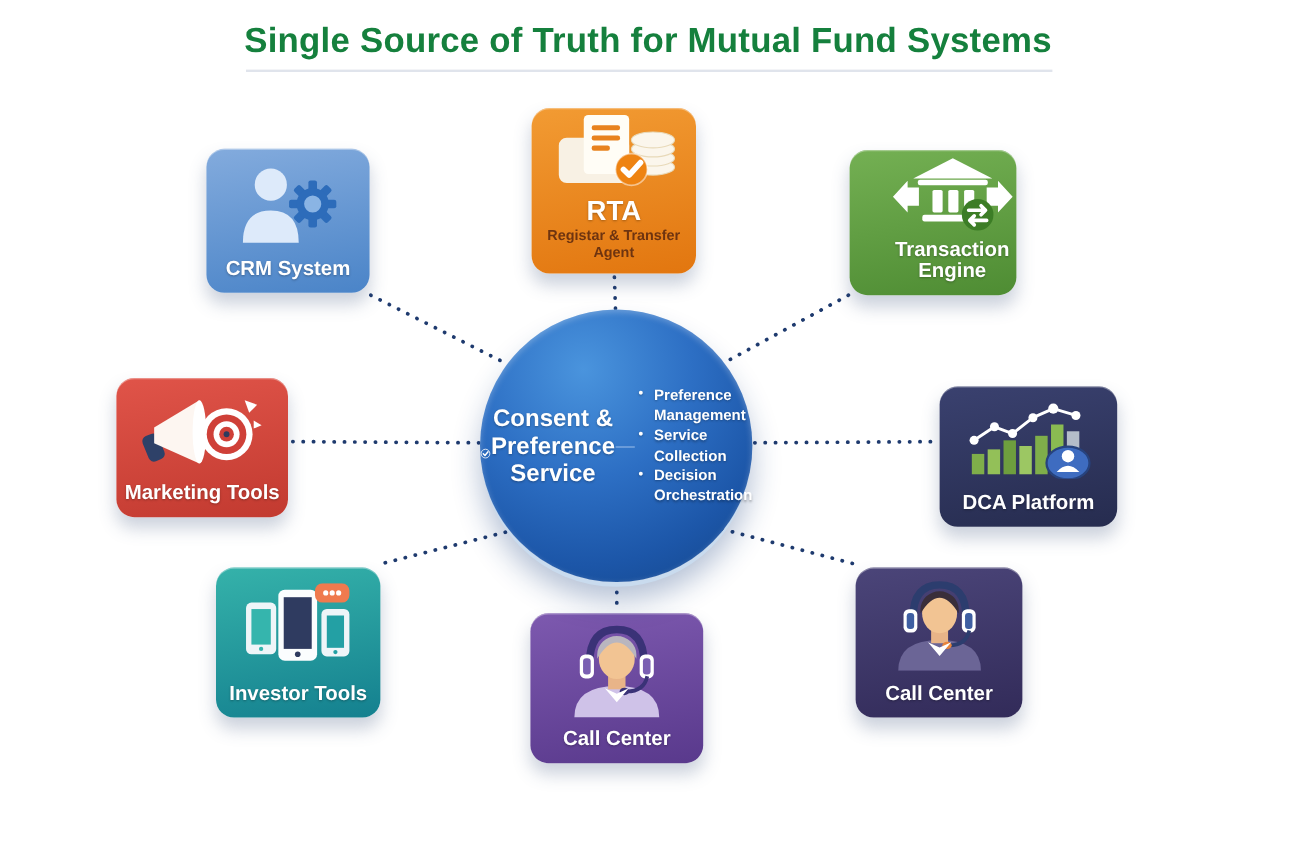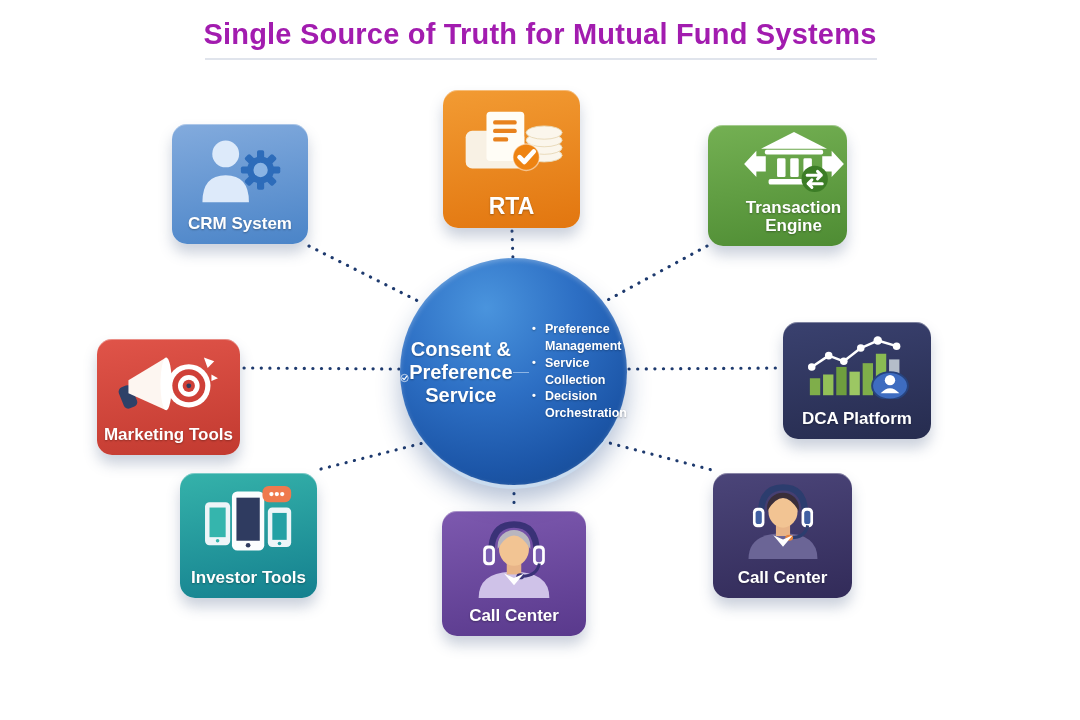--- a/index.html
+++ b/index.html
@@ -7,21 +7,21 @@
   body {
     font-family:"Liberation Sans", sans-serif;
     background:#ffffff;
     position:relative;
     overflow:hidden;
   }
   
   .page-title {
     position:absolute; top:18px; left:0; width:1080px;
     text-align:center; font-size:29px; font-weight:bold;
-    color:#a21caf; letter-spacing:.2px;
+    color:#15803d; letter-spacing:.2px;
   }
   .title-underline {
     position:absolute; top:58px; left:205px; width:672px; height:2px;
     background:#e0e4ec;
   }
   
   .connectors { position:absolute; top:0; left:0; }
   .connectors line {
     stroke:#1e3a6e; stroke-width:3.1; stroke-linecap:round;
     stroke-dasharray:0.2 8.4;
@@ -148,20 +148,21 @@
       <rect x="6" y="24" width="62" height="40" rx="7" fill="#f8f1e4"></rect>
       <rect x="28" y="4" width="40" height="52" rx="4" fill="#fffdf6"></rect>
       <rect x="35" y="13" width="25" height="4.5" rx="2" fill="#e8821e"></rect>
       <rect x="35" y="22" width="25" height="4.5" rx="2" fill="#e8821e"></rect>
       <rect x="35" y="31" width="16" height="4.5" rx="2" fill="#e8821e"></rect>
       <circle cx="70" cy="52" r="14" fill="#ee8312" stroke="rgba(255,255,255,.5)" stroke-width="1.5"></circle>
       <path d="M63,52 L68,57 L78,46" fill="none" stroke="#ffffff" stroke-width="5" stroke-linecap="round" stroke-linejoin="round"></path>
     </svg>
   </div>
   <div class="node-label">RTA</div>
+  <div class="node-sublabel">Registar &amp; Transfer Agent</div>
 </div>
 
 <div class="node node-transaction" style="background: linear-gradient(170deg, rgb(116, 176, 83), rgb(78, 140, 51));">
   <div class="icon">
     <svg width="104" height="64" viewBox="0 0 110 68" fill="#ffffff">
       <polygon points="55,2 20,20 90,20"></polygon>
       <rect x="24" y="21" width="62" height="5" rx="2"></rect>
       <rect x="37" y="30" width="9" height="20" rx="1.5"></rect>
       <rect x="51" y="30" width="9" height="20" rx="1.5"></rect>
       <rect x="65" y="30" width="9" height="20" rx="1.5"></rect>
@@ -171,21 +172,21 @@
       <circle cx="77" cy="52" r="14" fill="#3c7d26"></circle>
       <g fill="none" stroke="#ffffff" stroke-width="3.2" stroke-linecap="round" stroke-linejoin="round">
         <path d="M69,48 L84,48 M80,44 L84,48 L80,52"></path>
         <path d="M85,57 L70,57 M74,53 L70,57 L74,61"></path>
       </g>
     </svg>
   </div>
   <div class="node-label">Transaction Engine</div>
 </div>
 
-<div class="node node-marketing" style="background: linear-gradient(170deg, rgb(224, 84, 73), rgb(194, 58, 48)); margin-top: 24px;">
+<div class="node node-marketing" style="background: linear-gradient(170deg, rgb(224, 84, 73), rgb(194, 58, 48));">
   <div class="icon">
     <svg width="104" height="66" viewBox="0 0 110 70">
       <rect x="4" y="38" width="15" height="24" rx="5" fill="#2e4168" transform="rotate(-22 11 50)"></rect>
       <polygon points="12,32 52,8 52,64 12,46" fill="#fdf6f1"></polygon>
       <ellipse cx="52" cy="36" rx="6" ry="28" fill="#ffffff"></ellipse>
       <circle cx="76" cy="38" r="23" fill="#ffffff"></circle>
       <circle cx="76" cy="38" r="17.5" fill="#cf4038"></circle>
       <circle cx="76" cy="38" r="11.5" fill="#ffffff"></circle>
       <circle cx="76" cy="38" r="6.5" fill="#cf4038"></circle>
       <circle cx="76" cy="38" r="2.6" fill="#2e3b5e"></circle>

